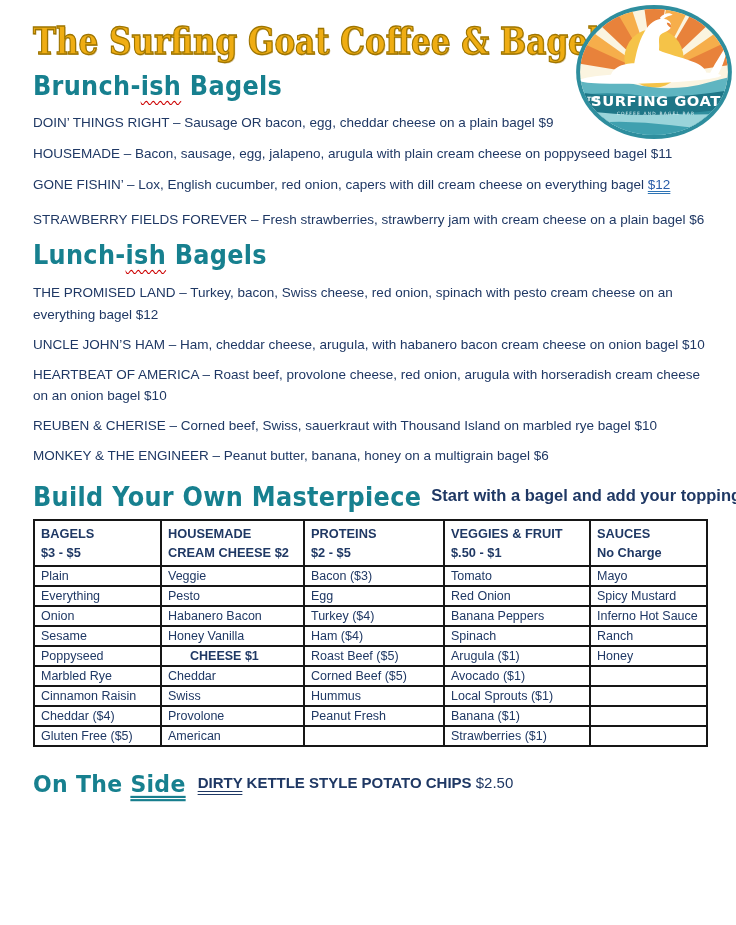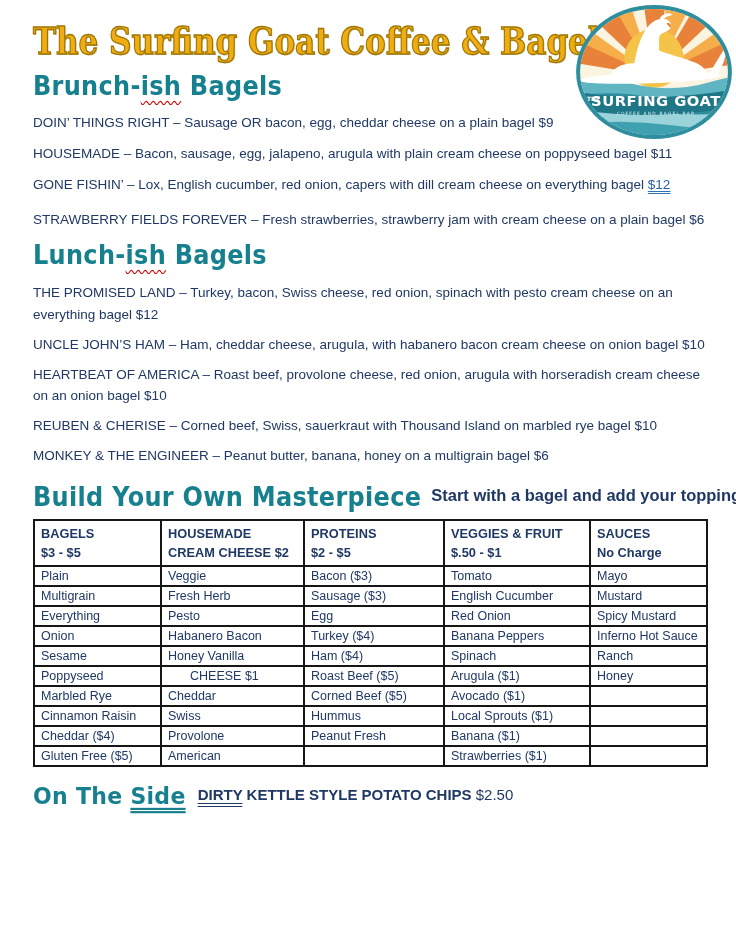--- a/index.html
+++ b/index.html
@@ -34,24 +34,24 @@
   .build-line{margin:16px 0 0;white-space:nowrap;}
   .build-h{display:inline-block;margin:0 10px 0 0;vertical-align:-3px;}
   .build-sub{font-size:16.5px;font-weight:700;color:#1F3864;}
 
   table{border-collapse:collapse;table-layout:fixed;width:673px;margin-top:10px;}
   th,td{border:2px solid #161616;text-align:left;vertical-align:middle;
         overflow:hidden;white-space:nowrap;}
   td{font-size:12.5px;padding:1px 6px;height:16px;}
   th{font-weight:700;font-size:12.8px;padding:2px 6px;height:40px;}
   th .hl{line-height:1.5;}
-  .cell-bold{font-weight:400;padding-left:28px;}
-
-  
-  .side-line{margin-top:16px;white-space:nowrap;}
+  .cell-bold{font-weight:700;padding-left:28px;}
+
+  
+  .side-line{margin-top:24px;white-space:nowrap;}
   .side-h{display:inline-block;margin-right:12px;font-size:22px;vertical-align:-2px;}
   .side-mark{text-decoration:underline double #177E8D;text-underline-offset:4px;}
   .side-item{font-size:15px;font-weight:700;}
   .u2d{text-decoration:underline double #1F3864;text-underline-offset:3px;}
   .side-price{font-size:15px;font-weight:400;}
 </style>
 </head>
 <body>
 
 <div class="page">
@@ -166,27 +166,20 @@
     </thead>
     <tbody>
       <tr>
           <td>Plain</td>
           <td>Veggie</td>
           <td>Bacon ($3)</td>
           <td>Tomato</td>
           <td>Mayo</td>
         </tr>
       <tr>
-          <td>Multigrain</td>
-          <td>Fresh Herb</td>
-          <td>Sausage ($3)</td>
-          <td>English Cucumber</td>
-          <td>Mustard</td>
-        </tr>
-      <tr>
           <td>Everything</td>
           <td>Pesto</td>
           <td>Egg</td>
           <td>Red Onion</td>
           <td>Spicy Mustard</td>
         </tr>
       <tr>
           <td>Onion</td>
           <td>Habanero Bacon</td>
           <td>Turkey ($4)</td>

